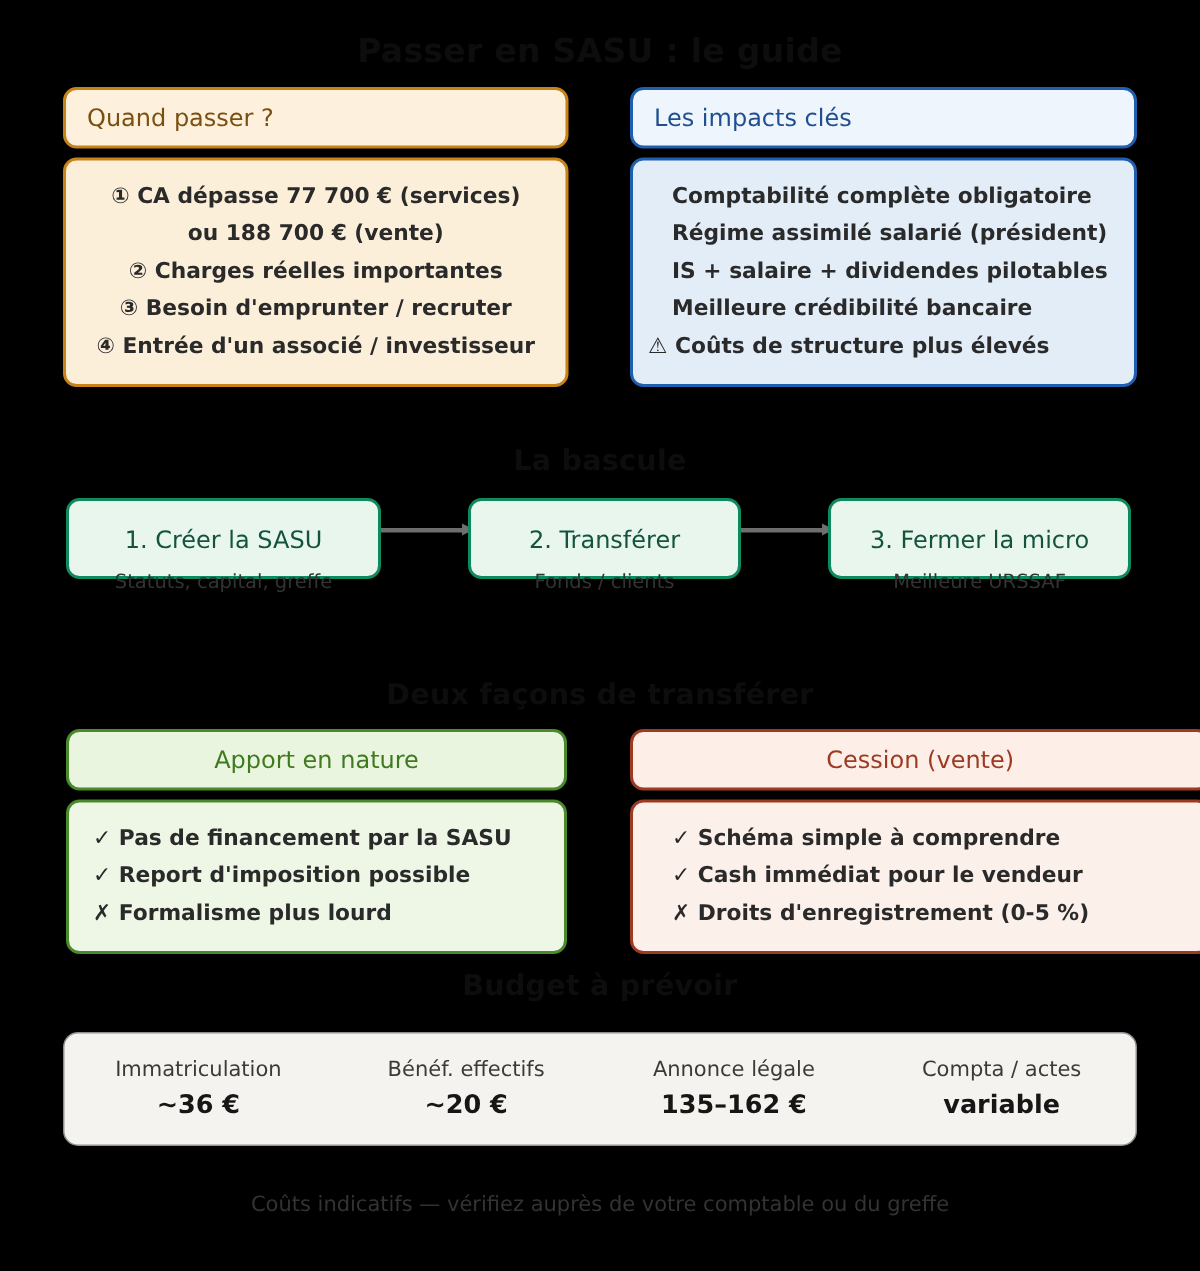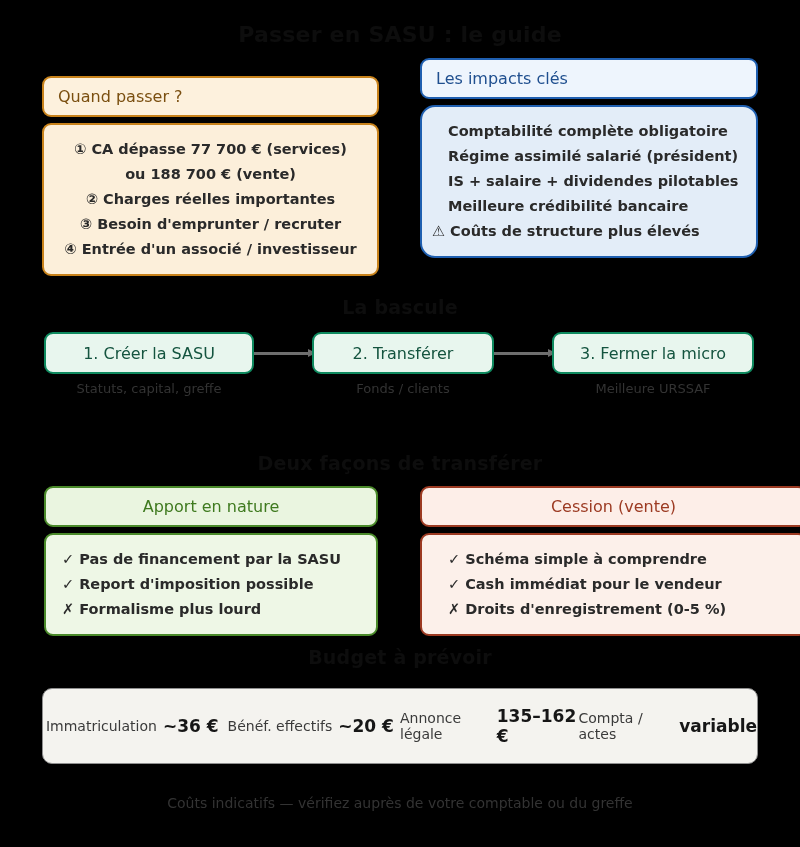--- a/index.html
+++ b/index.html
@@ -88,21 +88,20 @@
 
   
   .theme-blue .card-head {
     background: #eef5fd;
     border-color: #1f5fb0;
     color: #1f4f8f;
   }
   .theme-blue .card-body {
     background: #e3edf8;
     border-color: #1f5fb0;
-    border-radius: 15px;
   }
 
   
   .theme-green .card-head {
     background: #eaf5e0;
     border-color: #4a8a2a;
     color: #3f7a1f;
   }
   .theme-green .card-body {
     background: #eef7e6;
@@ -119,21 +118,21 @@
     background: #fcf0ea;
     border-color: #9c3a22;
   }
 
   .card-head-text { display: block; }
 
   
   .step-box {
     position: absolute;
     box-sizing: border-box;
-    height: 42px;
+    height: 54px;
     background: #e8f6ee;
     border: 2px solid #0e8a5f;
     border-radius: 9px;
     display: flex;
     align-items: center;
     justify-content: center;
     font-size: 16px;
     color: #14543f;
   }
   .step-caption {
@@ -168,21 +167,21 @@
     height: 76px;
     box-sizing: border-box;
     background: #f4f3ef;
     border: 1.5px solid #8f8f8f;
     border-radius: 10px;
     display: flex;
   }
   .cost-cell {
     flex: 1 1 0;
     display: flex;
-    flex-direction: row;
+    flex-direction: column;
     align-items: center;
     justify-content: center;
     gap: 6px;
   }
   .cost-label {
     font-size: 14px;
     color: #3a3a3a;
   }
   .cost-value {
     font-size: 17px;
@@ -190,21 +189,21 @@
     color: #161616;
   }
 </style>
 </head>
 <body>
 
 <div class="canvas">
 
   <div class="section-title t-main">Passer en SASU : le guide</div>
 
-  <div class="card theme-amber" style="left:42px; top:76px; width:337px;">
+  <div class="card theme-amber" style="left:42px; top:58px; width:337px;">
     <div class="card-head">
       <span class="card-head-text">Quand passer ?</span>
     </div>
     <div class="card-body">
       <div class="row">① CA dépasse 77 700 € (services)</div>
       <div class="row">ou 188 700 € (vente)</div>
       <div class="row">② Charges réelles importantes</div>
       <div class="row">③ Besoin d'emprunter / recruter</div>
       <div class="row">④ Entrée d'un associé / investisseur</div>
     </div>

